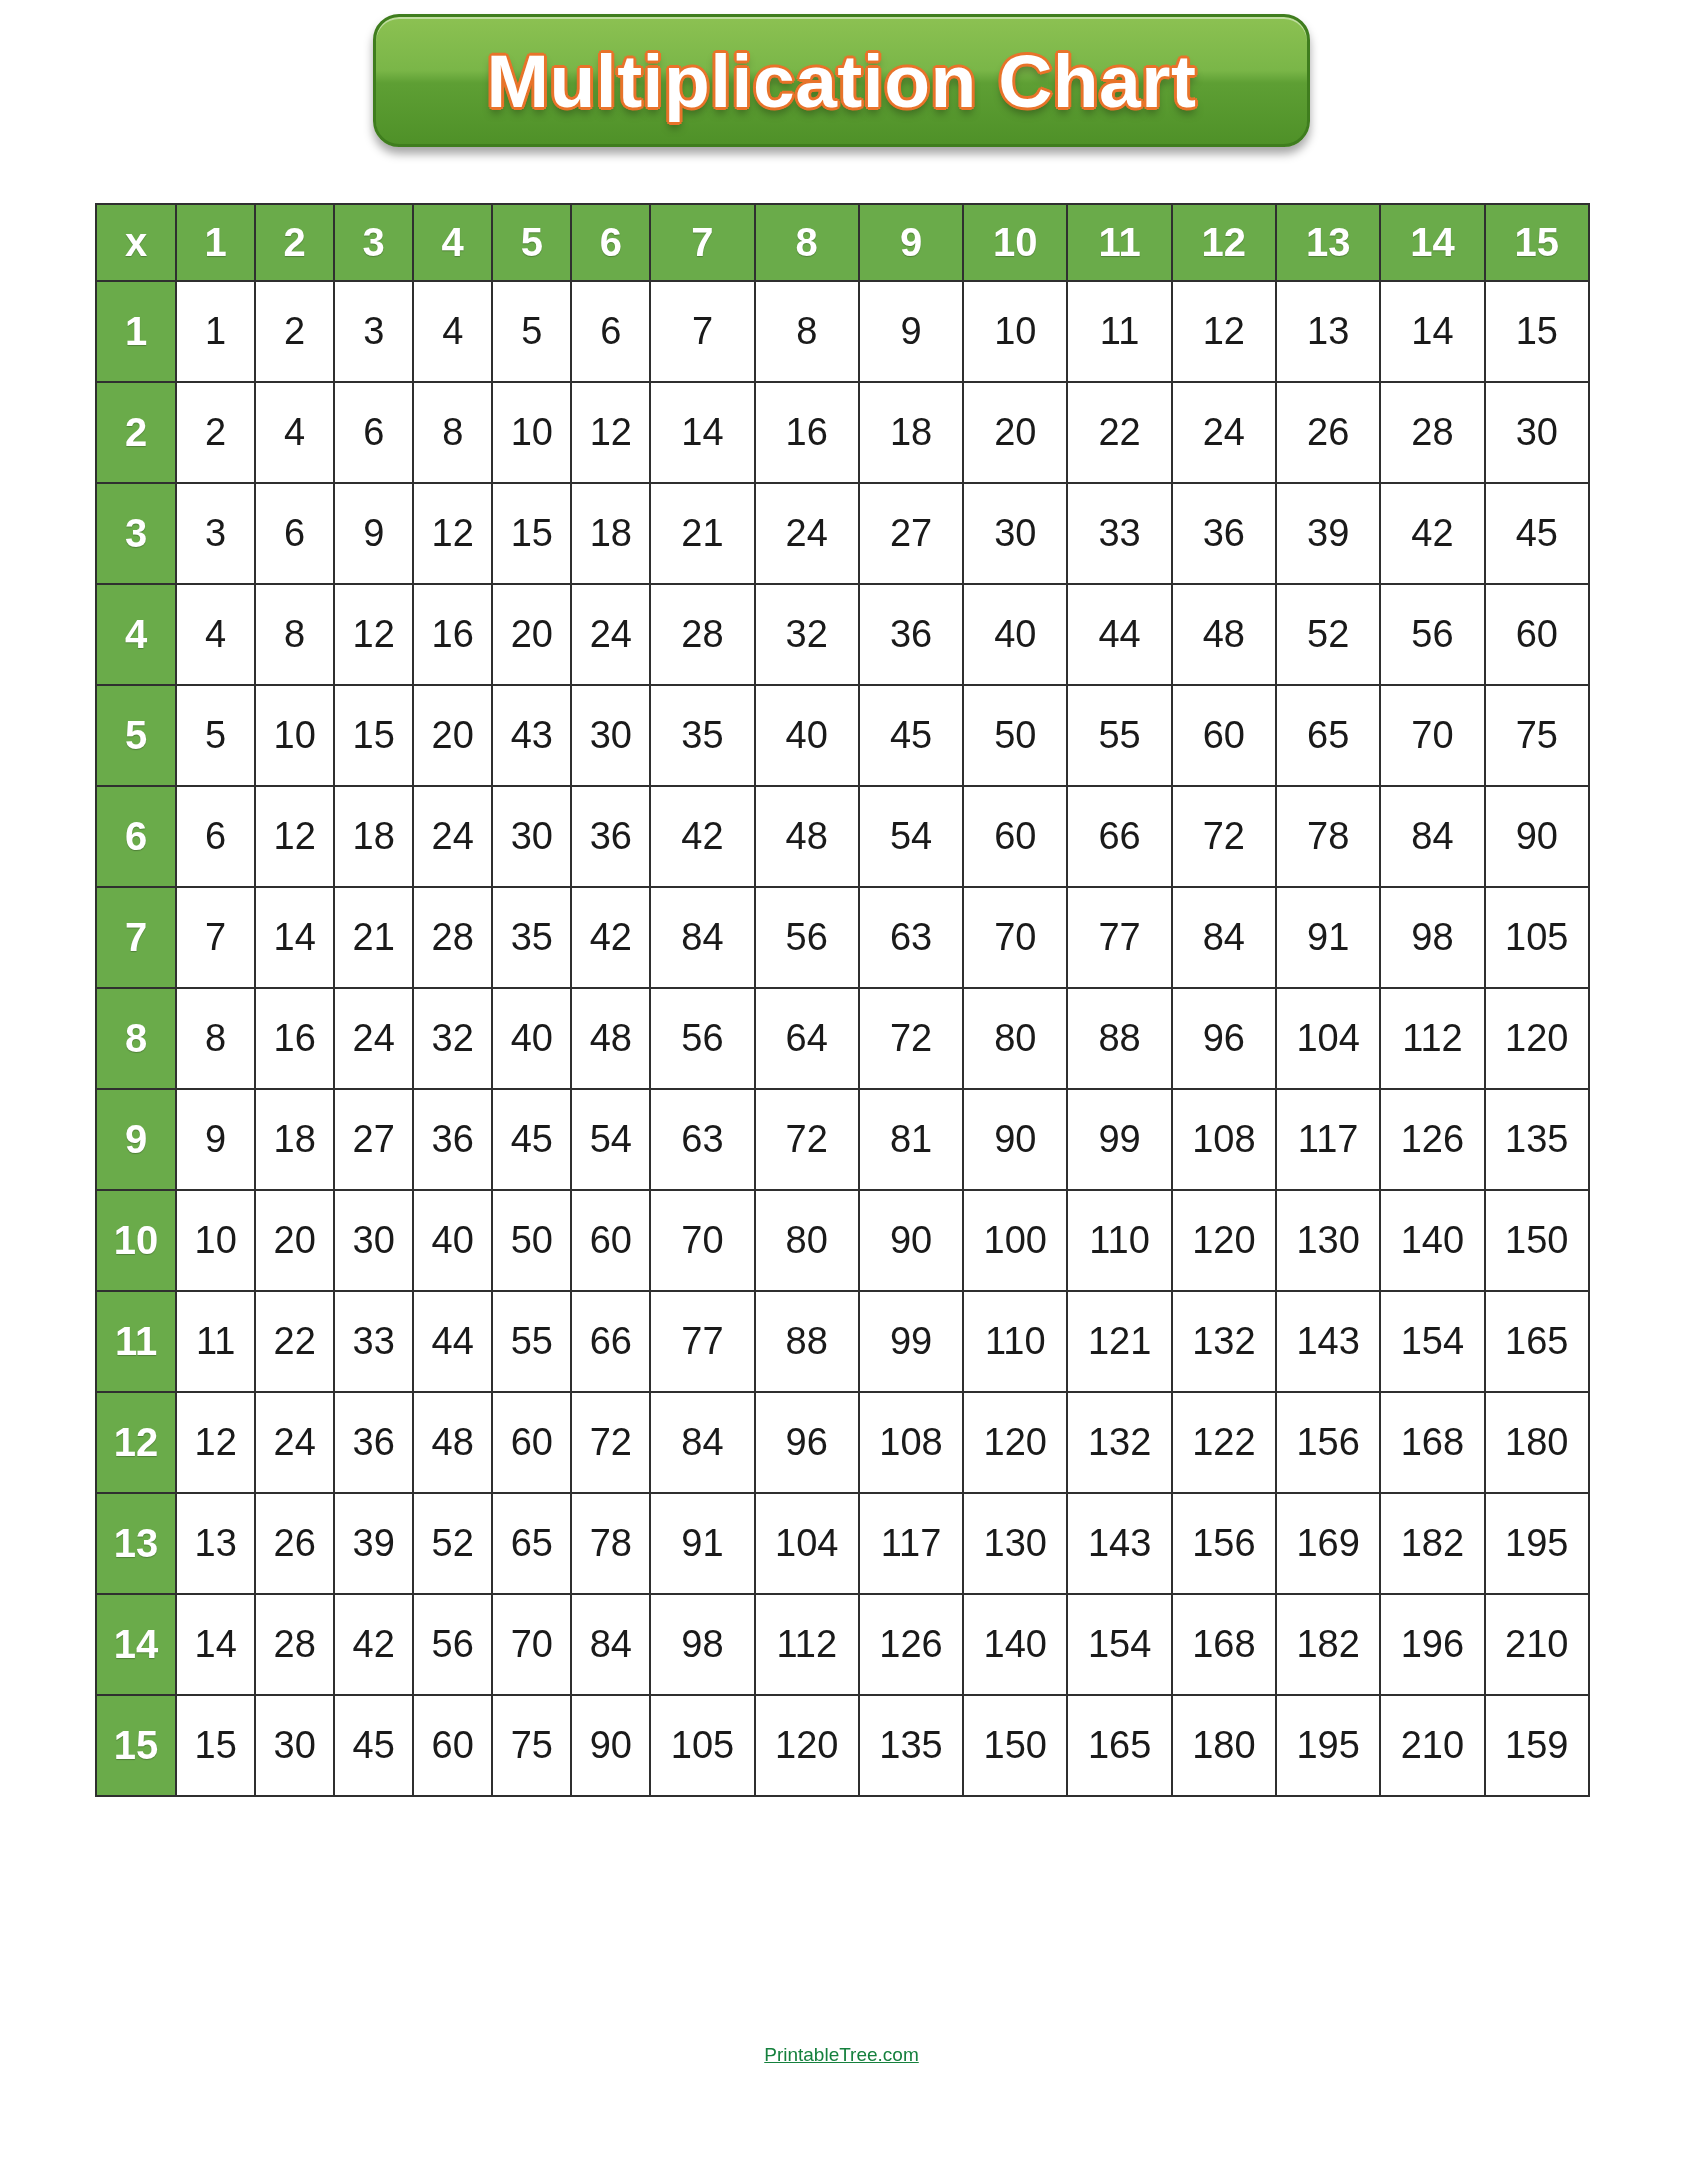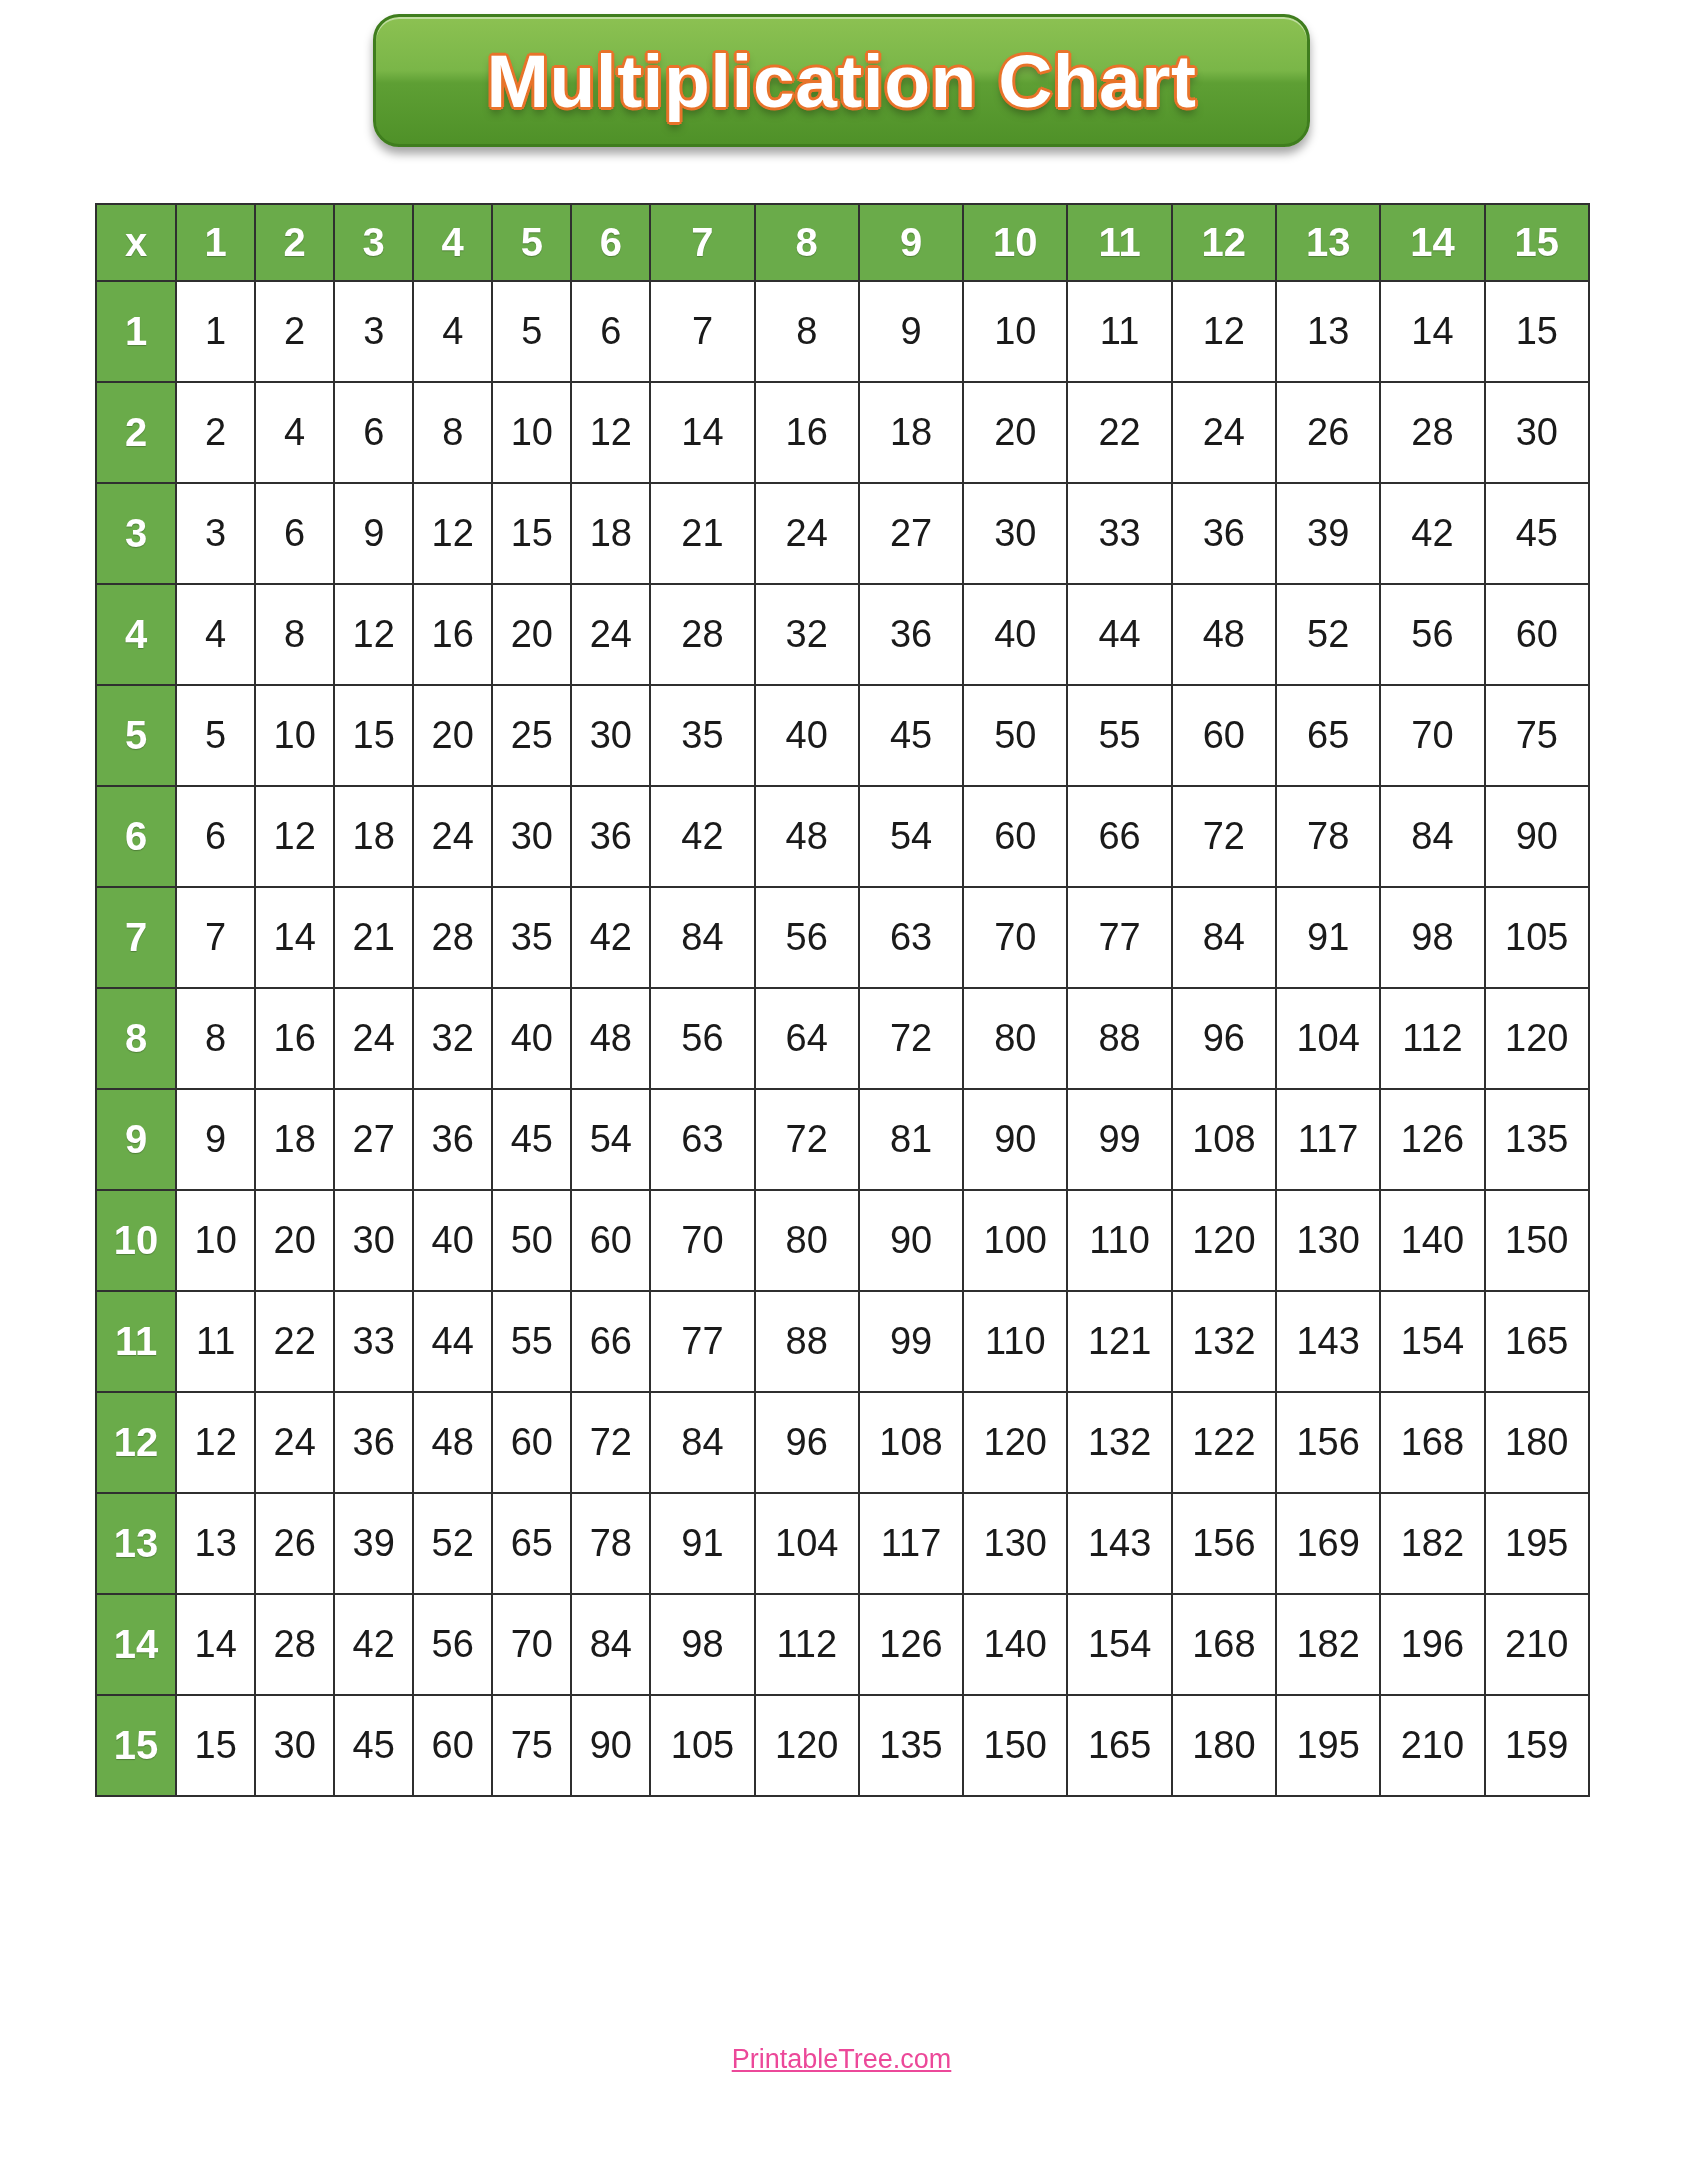--- a/index.html
+++ b/index.html
@@ -92,22 +92,22 @@
 
   
   .footer {
     position: absolute;
     top: 2044px;
     left: 0;
     width: 1683px;
     text-align: center;
   }
   .footer a {
-    color: #ec4899;
-    font-size: 27px;
+    color: #15803d;
+    font-size: 19px;
     text-decoration: underline;
     font-family: "Liberation Sans", sans-serif;
     text-align: right;
   }
 </style>
 </head>
 <body>
 
 <div class="title-wrap">
   <div class="title-banner">
@@ -232,21 +232,21 @@
         <td>56</td>
         <td>60</td>
       </tr>
 
       <tr>
         <th class="row-head">5</th>
         <td>5</td>
         <td>10</td>
         <td>15</td>
         <td>20</td>
-        <td>25</td>
+        <td>43</td>
         <td>30</td>
         <td>35</td>
         <td>40</td>
         <td>45</td>
         <td>50</td>
         <td>55</td>
         <td>60</td>
         <td>65</td>
         <td>70</td>
         <td>75</td>

